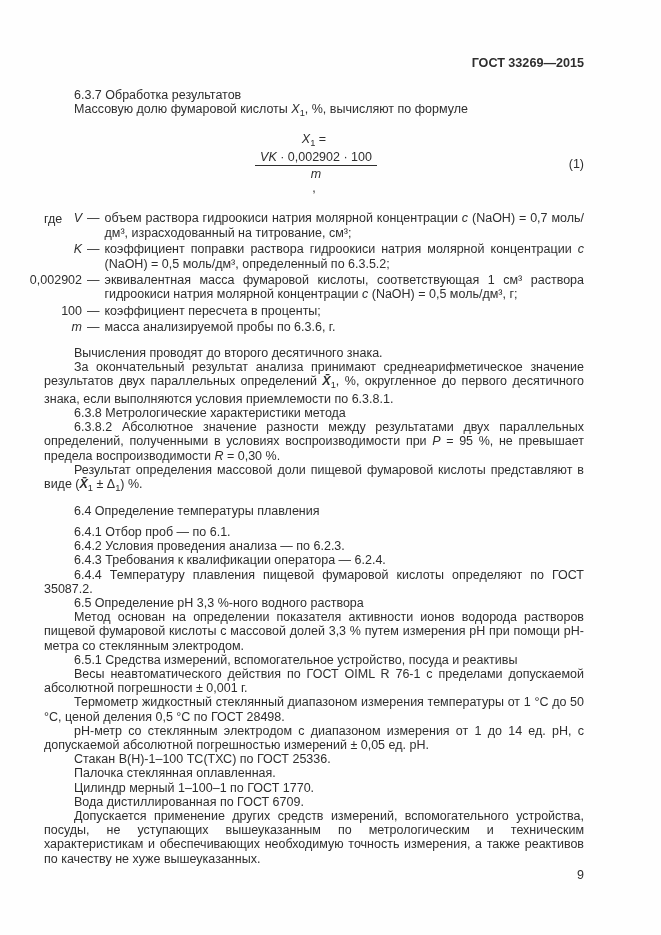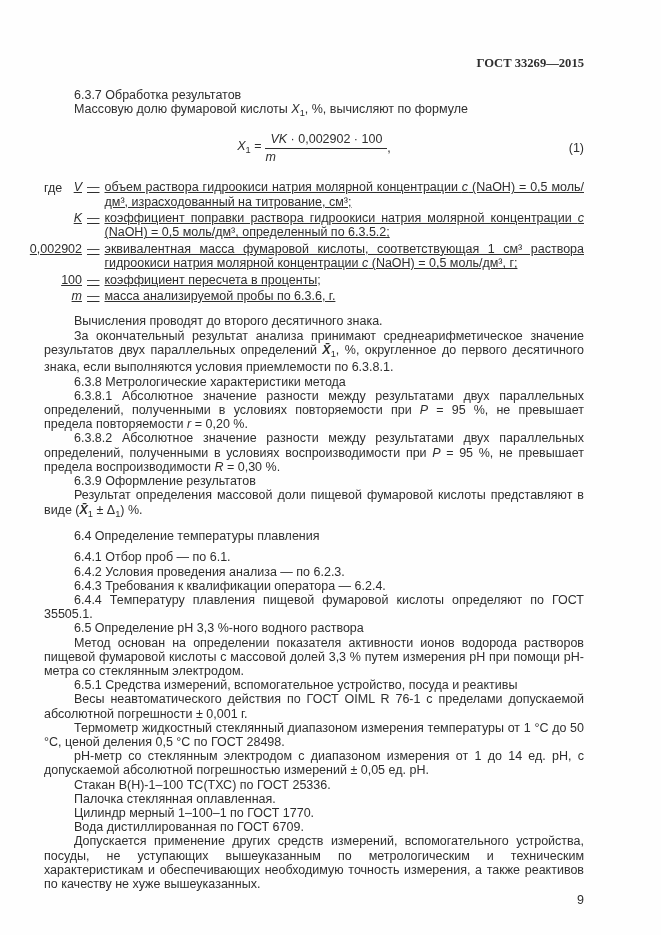--- a/index.html
+++ b/index.html
@@ -8,41 +8,42 @@
     width:661px; height:935px;
     background:#fefefe;
     color:#2e2e2e;
     font-family:"Liberation Sans","DejaVu Sans",sans-serif;
     font-size:12.5px;
     line-height:14.2px;
     padding:56px 77px 0 44px;
     position:relative;
     overflow:hidden;
   }
-  .header { text-align:right; font-weight:bold; font-size:12.6px; margin-bottom:18px;font-family:Liberation Serif, serif; }
+  .header { text-align:right; font-weight:bold; font-size:12.6px; margin-bottom:18px; }
   .para { text-align:justify; text-indent:30px; }
   .h { font-weight:normal; }
   .spaced { margin-top:9px; margin-bottom:7px; }
 
   
   .formula {
     position:relative;
     display:flex; align-items:center; justify-content:center;
     margin:12px 0 16px;
     min-height:32px;
     text-indent:0;
+    flex-direction:column;
   }
-  .frac { display:inline-flex; flex-direction:column; align-items:flex-start; margin-left:4px; }
+  .frac { display:inline-flex; flex-direction:column; align-items:center; margin-left:4px; }
   .frac .num { padding:0 5px 1px; border-bottom:1px solid #2e2e2e; }
   .frac .den { padding-top:1px; }
   .f-comma { align-self:center; }
   .f-no { position:absolute; right:0; top:50%; transform:translateY(-50%); }
 
   
-  .where { position:relative; margin:0 0 11px -10px; line-height:14.4px;text-decoration:underline; }
+  .where { position:relative; margin:0 0 11px -10px; line-height:14.4px; }
   .w-label { position:absolute; left:10px; top:1px; }
   .w-row { display:flex; align-items:flex-start; margin-bottom:2px; }
   .w-term { width:48px; display:flex; justify-content:flex-end; flex-shrink:0; white-space:nowrap; }
   .w-dash { margin:0 5px; flex-shrink:0; }
   .w-desc { flex:1; text-align:justify; }
 
   .footer { text-align:right; margin-top:2px; }
 
   
   .r-i { font-style:italic; }
@@ -70,21 +71,21 @@
     </span>
     <span class="f-comma">,</span>
     <span class="f-no">(1)</span>
   </div>
 
   <div class="where">
     <span class="w-label">где</span>
     <div class="w-row">
       <span class="w-term it">V</span>
       <span class="w-dash">—</span>
-      <span class="w-desc"><span>объем раствора гидроокиси натрия молярной концентрации </span><span class="r-i">c</span><span> (NaOH) = 0,5 моль/дм³, израсходованный на титрование, см³;</span></span>
+      <span class="w-desc"><span>объем раствора гидроокиси натрия молярной концентрации </span><span class="r-i">c</span><span> (NaOH) = 0,7 моль/дм³, израсходованный на титрование, см³;</span></span>
     </div>
     <div class="w-row">
       <span class="w-term it">K</span>
       <span class="w-dash">—</span>
       <span class="w-desc"><span>коэффициент поправки раствора гидроокиси натрия молярной концентрации </span><span class="r-i">c</span><span> (NaOH) = 0,5 моль/дм³, определенный по 6.3.5.2;</span></span>
     </div>
     <div class="w-row">
       <span class="w-term">0,002902</span>
       <span class="w-dash">—</span>
       <span class="w-desc"><span>эквивалентная масса фумаровой кислоты, соответствующая 1 см³ раствора гидроокиси натрия молярной концентрации </span><span class="r-i">c</span><span> (NaOH) = 0,5 моль/дм³, г;</span></span>
@@ -97,29 +98,27 @@
     <div class="w-row">
       <span class="w-term it">m</span>
       <span class="w-dash">—</span>
       <span class="w-desc"><span>масса анализируемой пробы по 6.3.6, г.</span></span>
     </div>
   </div>
 
   <p class="para">Вычисления проводят до второго десятичного знака.</p>
   <p class="para"><span>За окончательный результат анализа принимают среднеарифметическое значение результатов двух параллельных определений </span><span class="r-b r-i">X̄</span><span class="r-sub">1</span><span>, %, округленное до первого десятичного знака, если выполняются условия приемлемости по 6.3.8.1.</span></p>
   <p class="para h">6.3.8 Метрологические характеристики метода</p>
-  <p class="para"><span>6.3.8.1 Абсолютное значение разности между результатами двух параллельных определений, полученными в условиях повторяемости при </span><span class="r-i">P</span><span> = 95 %, не превышает предела повторяемости </span><span class="r-i">r</span><span> = 0,20 %.</span></p>
   <p class="para"><span>6.3.8.2 Абсолютное значение разности между результатами двух параллельных определений, полученными в условиях воспроизводимости при </span><span class="r-i">P</span><span> = 95 %, не превышает предела воспроизводимости </span><span class="r-i">R</span><span> = 0,30 %.</span></p>
-  <p class="para h">6.3.9 Оформление результатов</p>
   <p class="para"><span>Результат определения массовой доли пищевой фумаровой кислоты представляют в виде (</span><span class="r-b r-i">X̄</span><span class="r-sub">1</span><span> ± Δ</span><span class="r-sub">1</span><span>) %.</span></p>
   <p class="para h spaced">6.4 Определение температуры плавления</p>
   <p class="para">6.4.1 Отбор проб — по 6.1.</p>
   <p class="para">6.4.2 Условия проведения анализа — по 6.2.3.</p>
   <p class="para">6.4.3 Требования к квалификации оператора — 6.2.4.</p>
-  <p class="para">6.4.4 Температуру плавления пищевой фумаровой кислоты определяют по ГОСТ 35505.1.</p>
+  <p class="para">6.4.4 Температуру плавления пищевой фумаровой кислоты определяют по ГОСТ 35087.2.</p>
   <p class="para h">6.5 Определение pH 3,3 %-ного водного раствора</p>
   <p class="para">Метод основан на определении показателя активности ионов водорода растворов пищевой фумаровой кислоты с массовой долей 3,3 % путем измерения pH при помощи pH-метра со стеклянным электродом.</p>
   <p class="para h">6.5.1 Средства измерений, вспомогательное устройство, посуда и реактивы</p>
   <p class="para">Весы неавтоматического действия по ГОСТ OIML R 76-1 с пределами допускаемой абсолютной погрешности ± 0,001 г.</p>
   <p class="para">Термометр жидкостный стеклянный диапазоном измерения температуры от 1 °С до 50 °С, ценой деления 0,5 °С по ГОСТ 28498.</p>
   <p class="para">pH-метр со стеклянным электродом с диапазоном измерения от 1 до 14 ед. pH, с допускаемой абсолютной погрешностью измерений ± 0,05 ед. pH.</p>
   <p class="para">Стакан В(Н)-1–100 ТС(ТХС) по ГОСТ 25336.</p>
   <p class="para">Палочка стеклянная оплавленная.</p>
   <p class="para">Цилиндр мерный 1–100–1 по ГОСТ 1770.</p>
   <p class="para">Вода дистиллированная по ГОСТ 6709.</p>

